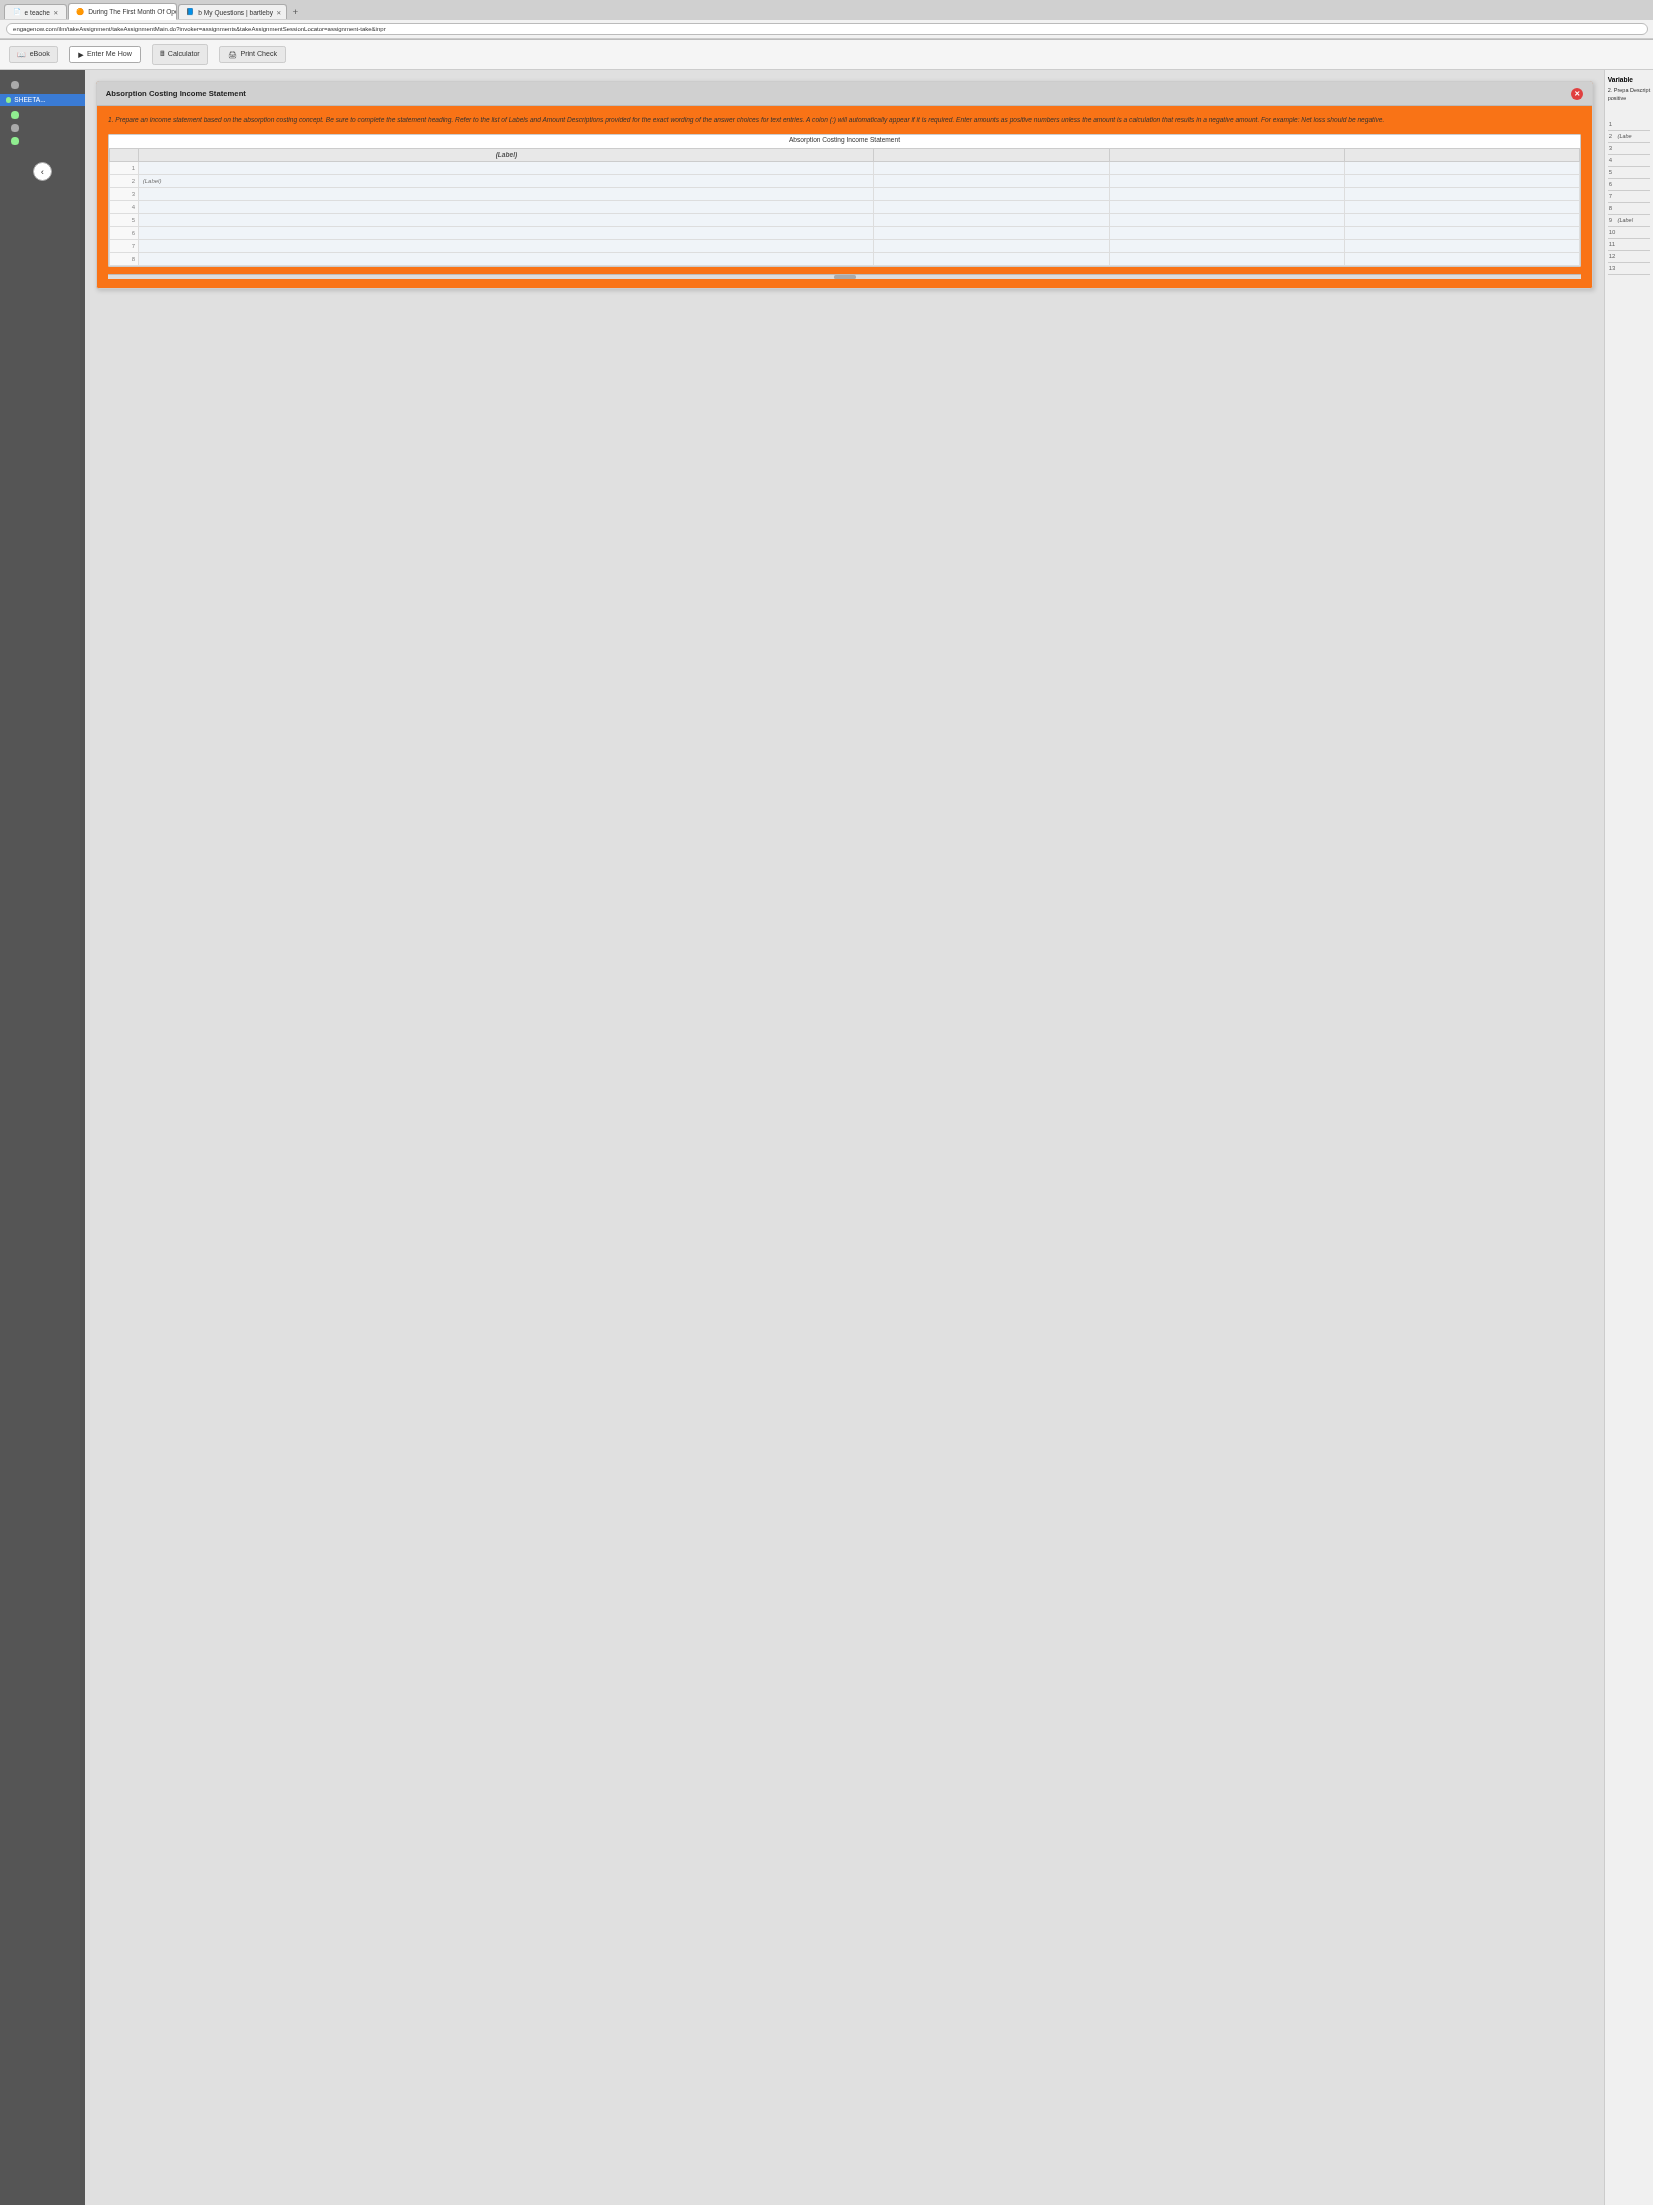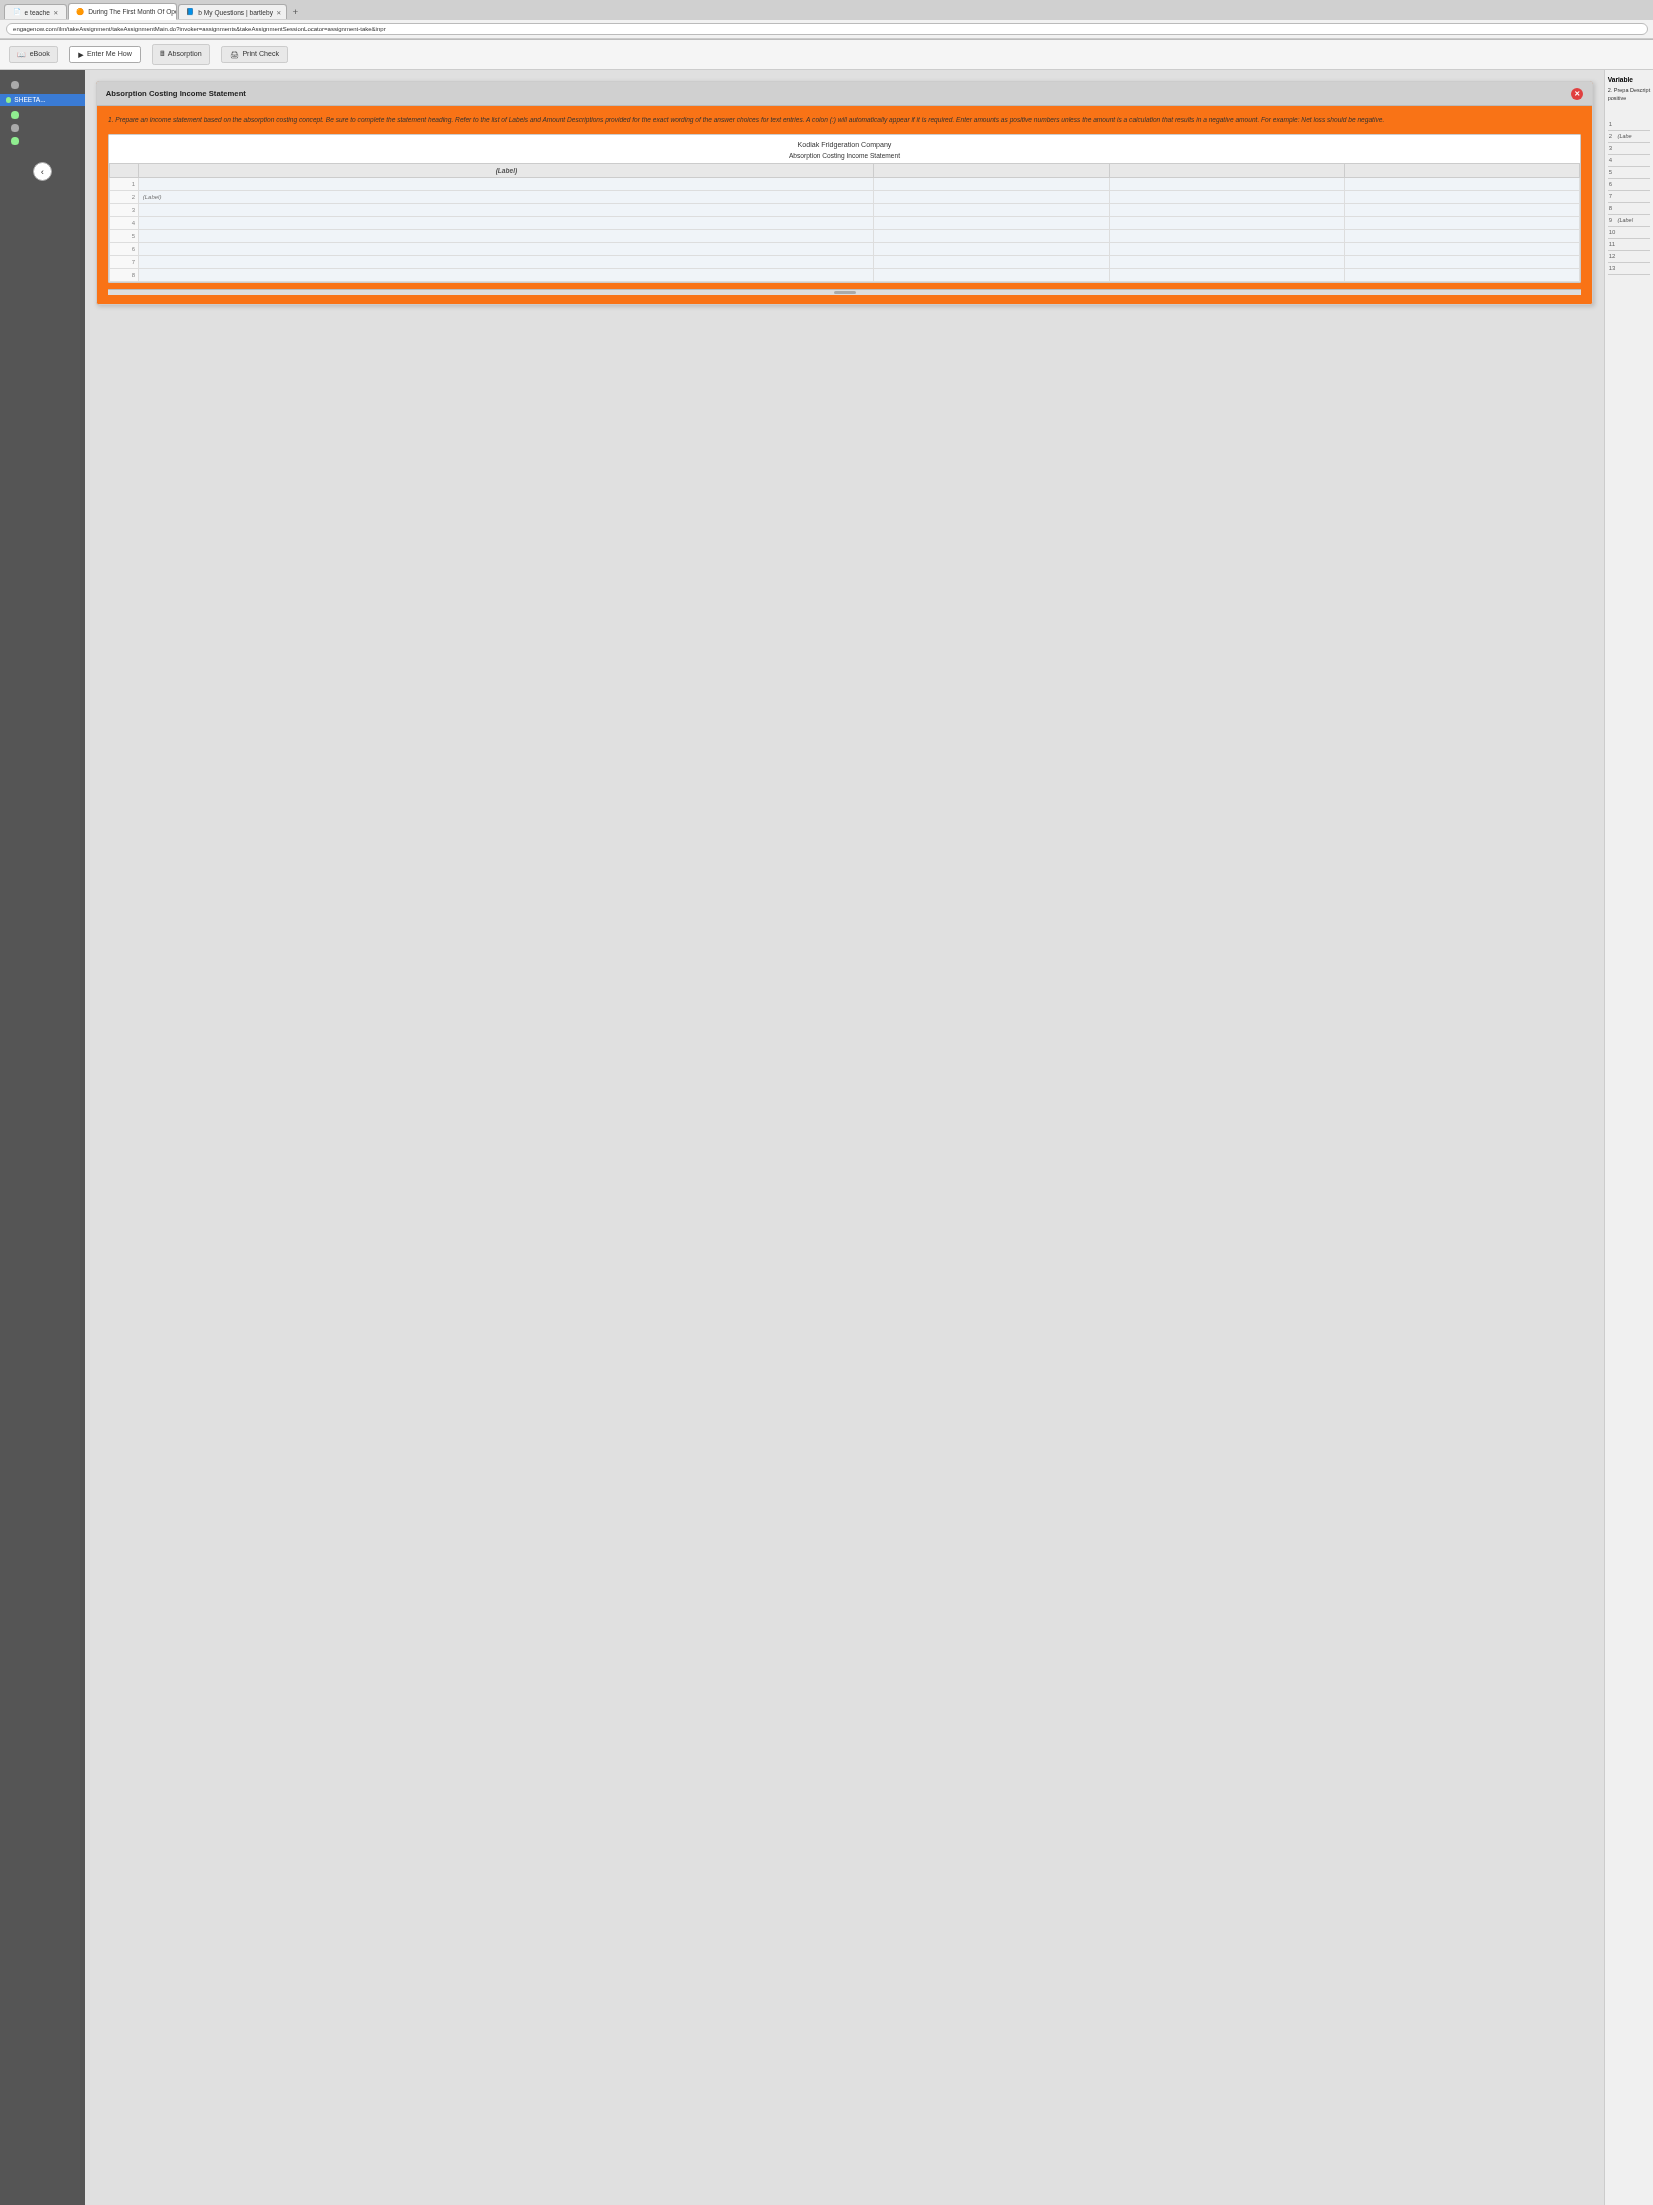--- a/index.html
+++ b/index.html
@@ -366,21 +366,21 @@
   <button class="toolbar-btn">
     <span>📖</span>
     <span>eBook</span>
   </button>
   <button class="toolbar-btn active">
     <span>▶</span>
     <span>Enter Me How</span>
   </button>
   <button class="toolbar-btn">
     <span>🖩</span>
-    <span>Absorption</span>
+    <span>Calculator</span>
   </button>
   <button class="toolbar-btn">
     <span>🖨</span>
     <span>Print Check</span>
   </button>
 </div>
 
 <div class="main-layout">
 
   <div class="sidebar">
@@ -399,21 +399,20 @@
 
     <div class="panel">
       <div class="panel-header">
         <span class="panel-title">Absorption Costing Income Statement</span>
         <div class="panel-close">✕</div>
       </div>
       <div class="panel-body">
         <p class="instructions">1. Prepare an income statement based on the absorption costing concept. Be sure to complete the statement heading. Refer to the list of Labels and Amount Descriptions provided for the exact wording of the answer choices for text entries. A colon (:) will automatically appear if it is required. Enter amounts as positive numbers unless the amount is a calculation that results in a negative amount. For example: Net loss should be negative.</p>
 
         <div class="statement-container">
-          <div class="statement-heading">Kodiak Fridgeration Company</div>
           <div class="statement-subheading">Absorption Costing Income Statement</div>
           <table class="statement-table">
             <thead>
               <tr>
                 <th style="width:11px;"></th>
                 <th style="width:50%;" class="label-cell">(Label)</th>
                 <th style="width:16%;"></th>
                 <th style="width:16%;"></th>
                 <th style="width:16%;"></th>
               </tr>

